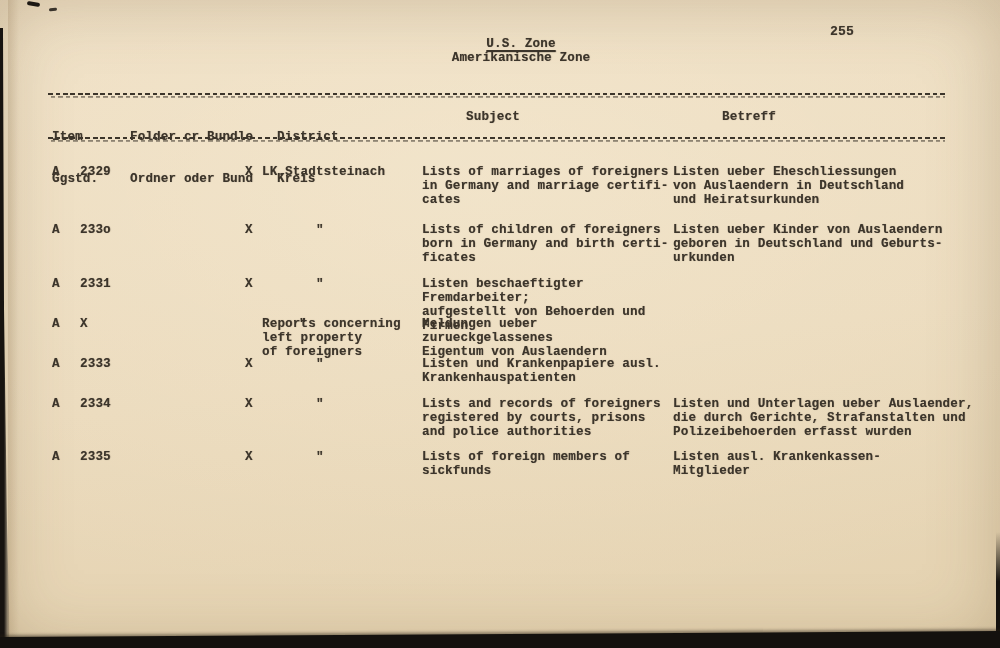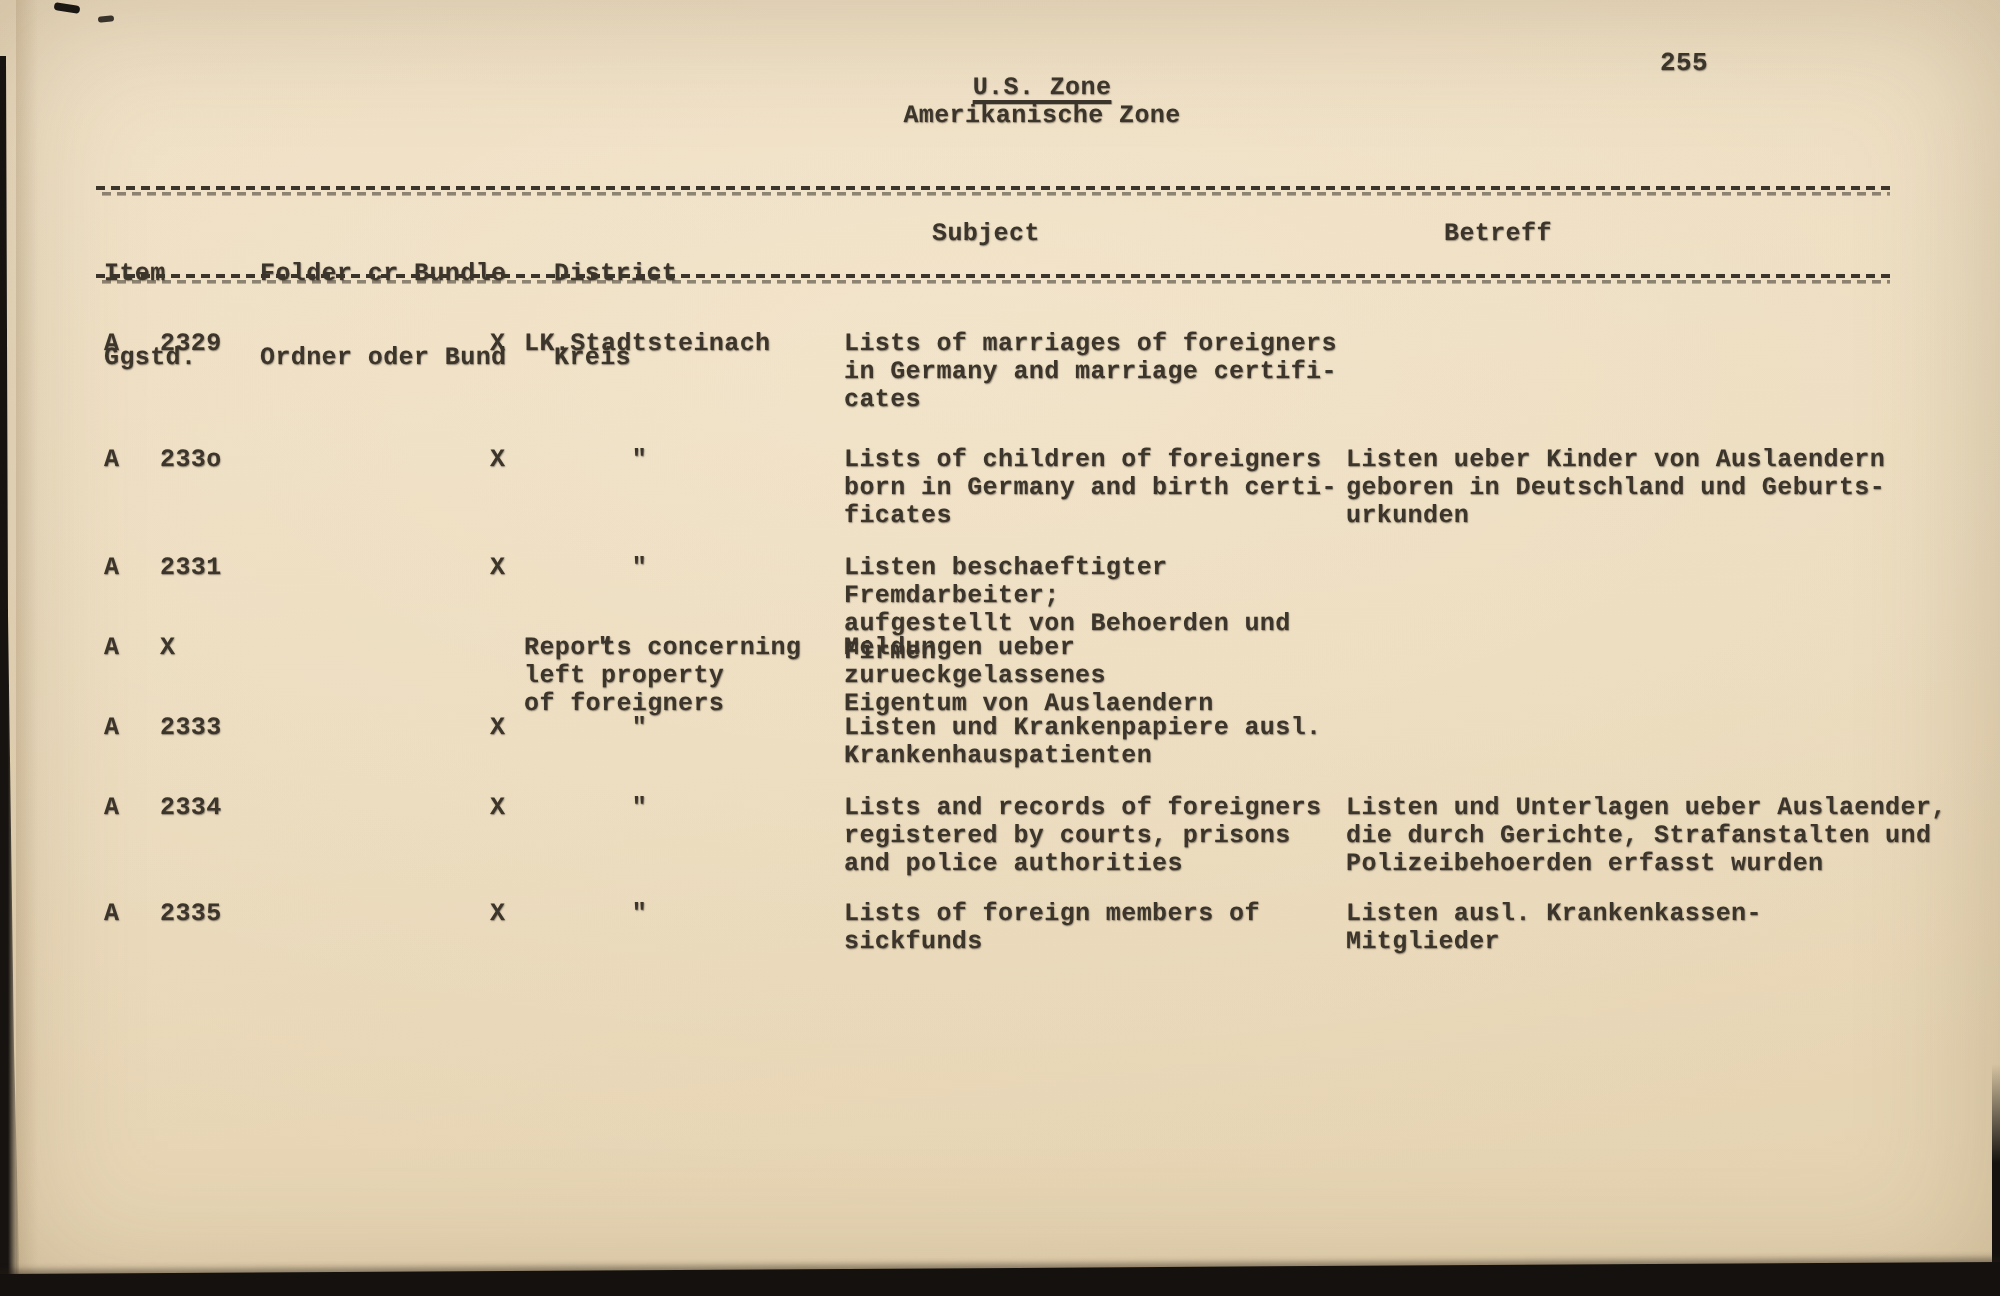--- a/index.html
+++ b/index.html
@@ -134,20 +134,23 @@
 
   <div class="table-body" id="table-body">
       <div class="row txt" style="top: 165px;">
       <span class="c c-letter">A</span>
       <span class="c c-number">2329</span>
       <span class="c c-folder">X</span>
       <span class="c c-district">LK.Stadtsteinach</span>
       <span class="c c-subject">Lists of marriages of foreigners
 in Germany and marriage certifi-
 cates</span>
+      <span class="c c-betreff">Listen ueber Eheschliessungen
+von Auslaendern in Deutschland
+und Heiratsurkunden</span>
     </div>
       <div class="row txt" style="top: 223px;">
       <span class="c c-letter">A</span>
       <span class="c c-number">233o</span>
       <span class="c c-folder">X</span>
       <span class="c c-district">       "</span>
       <span class="c c-subject">Lists of children of foreigners
 born in Germany and birth certi-
 ficates</span>
       <span class="c c-betreff">Listen ueber Kinder von Auslaendern

